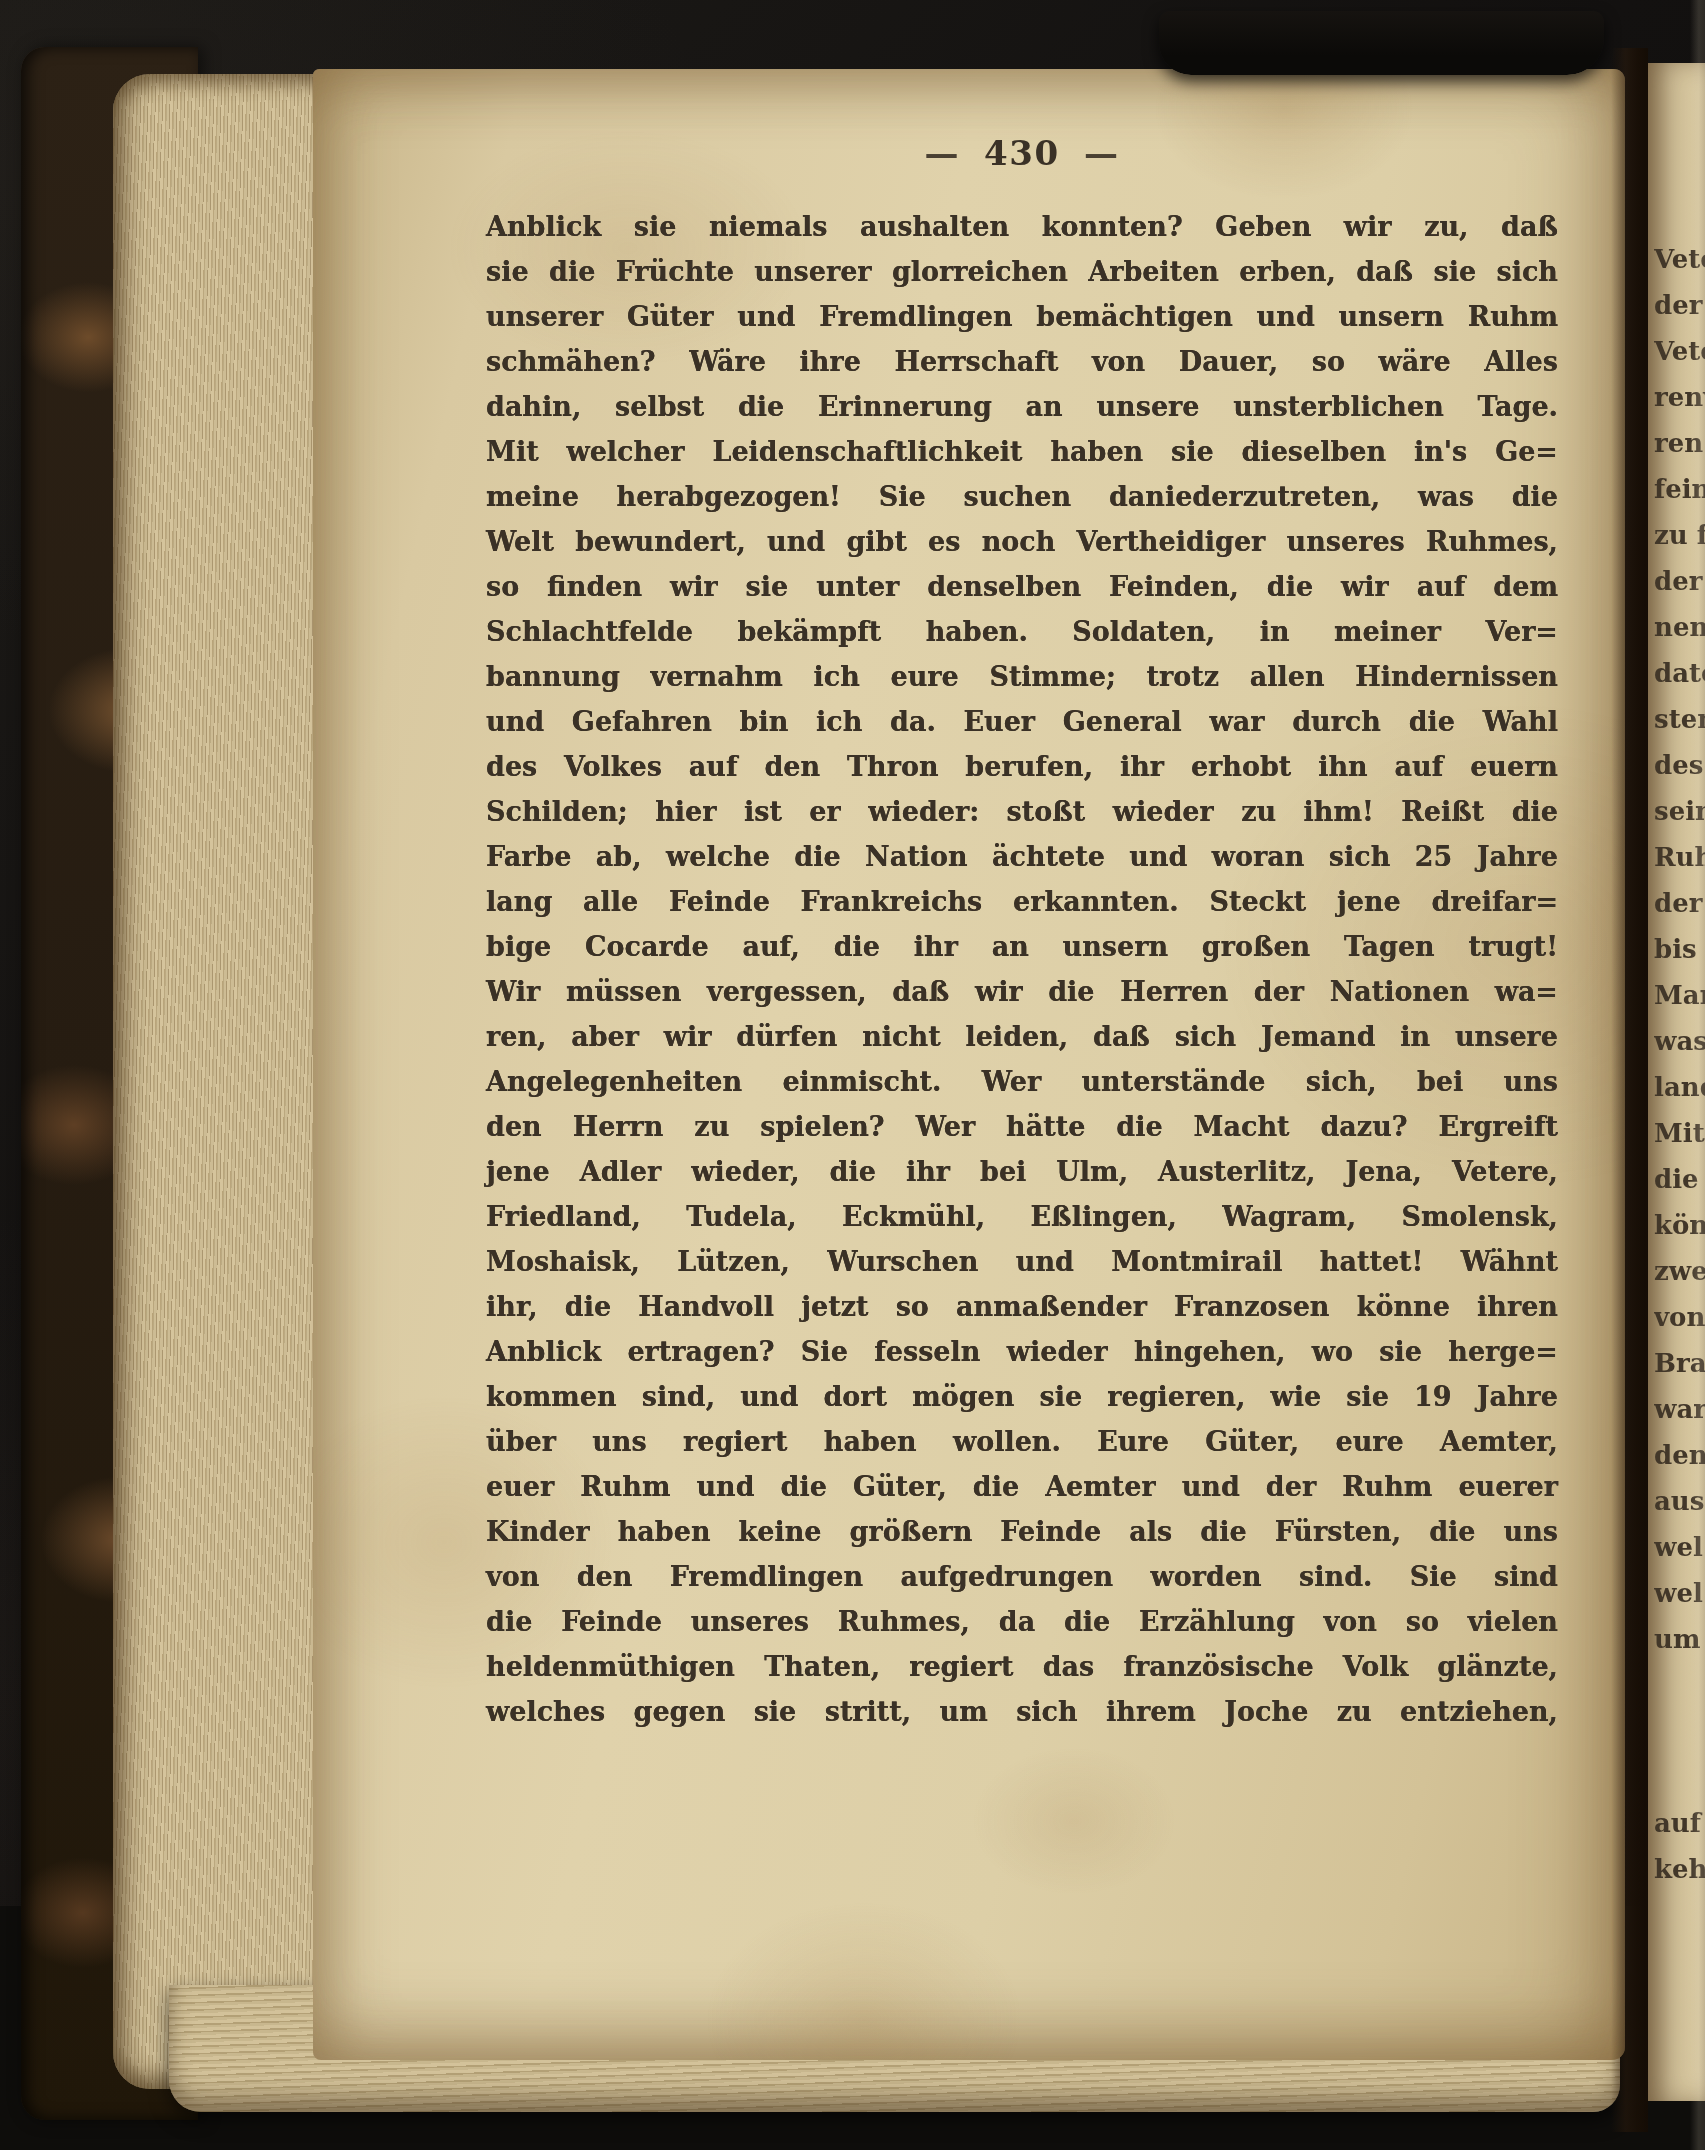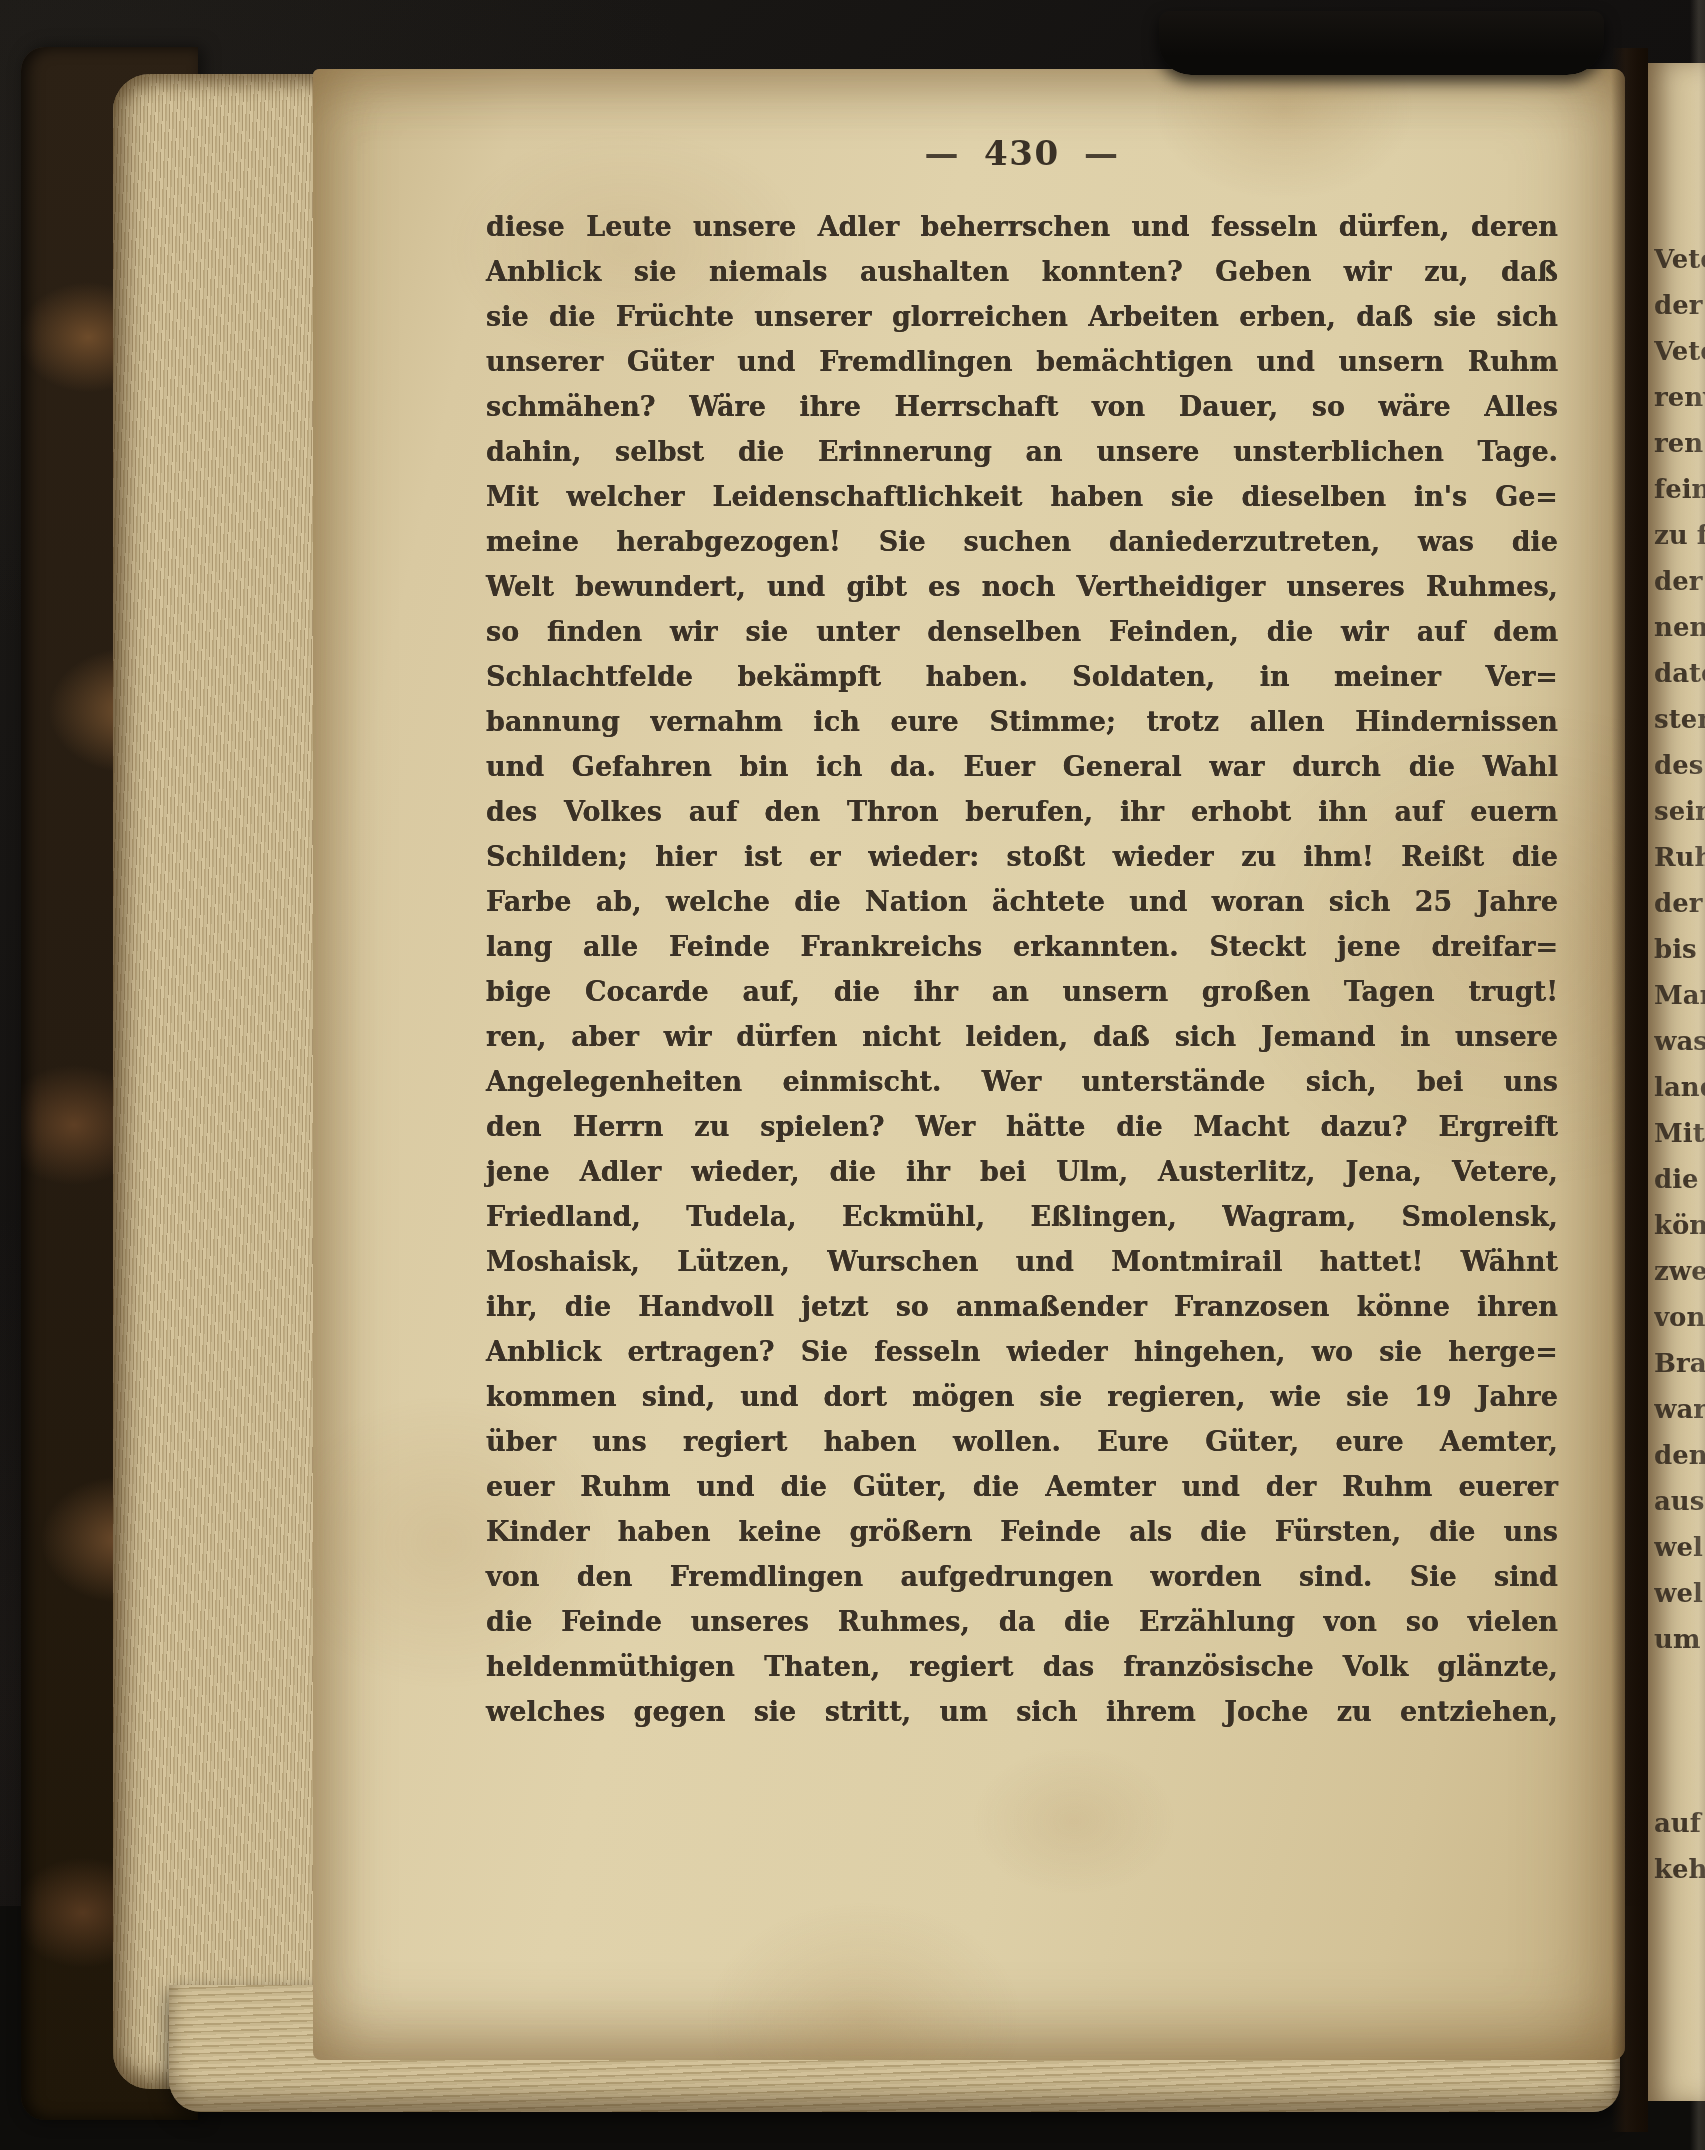--- a/index.html
+++ b/index.html
@@ -179,38 +179,38 @@
   <div class="stack-bottom"></div>
 
   <div class="main-page">
     <div class="stains"></div>
 
     <div class="page-header">
       <span class="dash">—</span><span class="pagenum">430</span><span class="dash">—</span>
     </div>
 
     <div class="text-block">
-        <div class="line">diese Leute unsere Adler beherrschen und fesseln dürfen, deren</div>
         <div class="line">Anblick sie niemals aushalten konnten? Geben wir zu, daß</div>
         <div class="line">sie die Früchte unserer glorreichen Arbeiten erben, daß sie sich</div>
         <div class="line">unserer Güter und Fremdlingen bemächtigen und unsern Ruhm</div>
         <div class="line">schmähen? Wäre ihre Herrschaft von Dauer, so wäre Alles</div>
         <div class="line">dahin, selbst die Erinnerung an unsere unsterblichen Tage.</div>
         <div class="line">Mit welcher Leidenschaftlichkeit haben sie dieselben in's Ge=</div>
         <div class="line">meine herabgezogen! Sie suchen daniederzutreten, was die</div>
         <div class="line">Welt bewundert, und gibt es noch Vertheidiger unseres Ruhmes,</div>
         <div class="line">so finden wir sie unter denselben Feinden, die wir auf dem</div>
         <div class="line">Schlachtfelde bekämpft haben. Soldaten, in meiner Ver=</div>
         <div class="line">bannung vernahm ich eure Stimme; trotz allen Hindernissen</div>
         <div class="line">und Gefahren bin ich da. Euer General war durch die Wahl</div>
         <div class="line">des Volkes auf den Thron berufen, ihr erhobt ihn auf euern</div>
         <div class="line">Schilden; hier ist er wieder: stoßt wieder zu ihm! Reißt die</div>
         <div class="line">Farbe ab, welche die Nation ächtete und woran sich 25 Jahre</div>
         <div class="line">lang alle Feinde Frankreichs erkannten. Steckt jene dreifar=</div>
         <div class="line">bige Cocarde auf, die ihr an unsern großen Tagen trugt!</div>
+        <div class="line">Wir müssen vergessen, daß wir die Herren der Nationen wa=</div>
         <div class="line">ren, aber wir dürfen nicht leiden, daß sich Jemand in unsere</div>
         <div class="line">Angelegenheiten einmischt. Wer unterstände sich, bei uns</div>
         <div class="line">den Herrn zu spielen? Wer hätte die Macht dazu? Ergreift</div>
         <div class="line">jene Adler wieder, die ihr bei Ulm, Austerlitz, Jena, Vetere,</div>
         <div class="line">Friedland, Tudela, Eckmühl, Eßlingen, Wagram, Smolensk,</div>
         <div class="line">Moshaisk, Lützen, Wurschen und Montmirail hattet! Wähnt</div>
         <div class="line">ihr, die Handvoll jetzt so anmaßender Franzosen könne ihren</div>
         <div class="line">Anblick ertragen? Sie fesseln wieder hingehen, wo sie herge=</div>
         <div class="line">kommen sind, und dort mögen sie regieren, wie sie 19 Jahre</div>
         <div class="line">über uns regiert haben wollen. Eure Güter, eure Aemter,</div>

